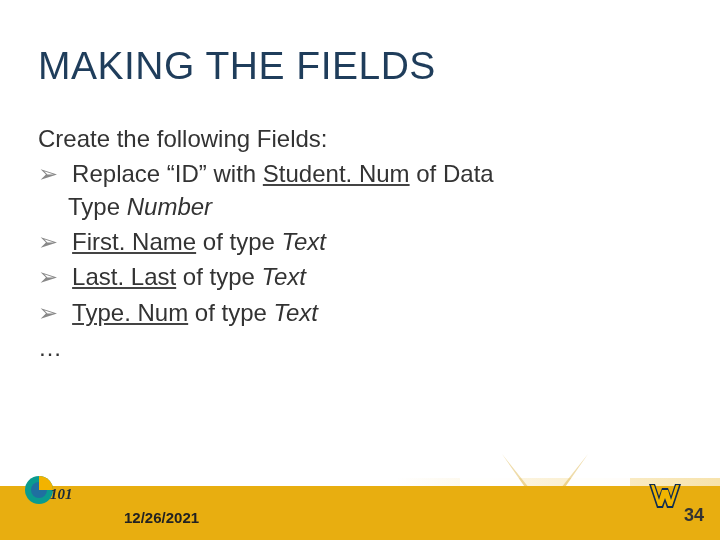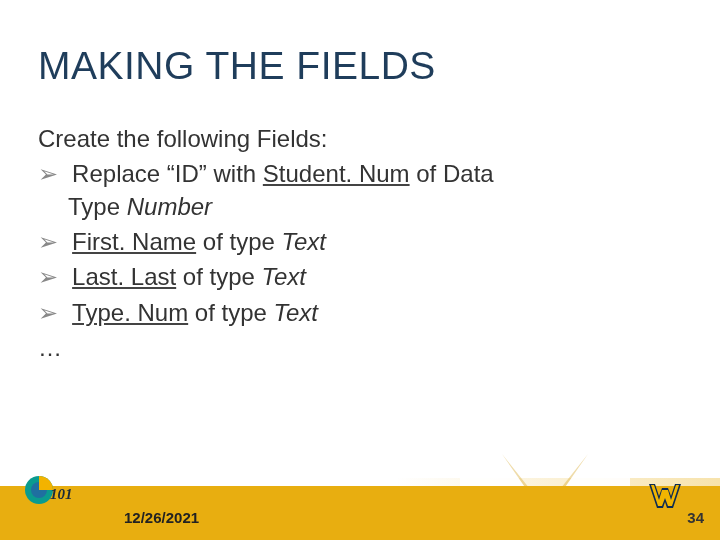--- a/index.html
+++ b/index.html
@@ -13,21 +13,21 @@
   .bullet-text { flex: 1; margin-left: 8px; }
   .continuation { padding-left: 30px; margin-top: -2px; margin-bottom: 2px; }
   .under { text-decoration: underline; text-decoration-color: #444; }
   .ital { font-style: italic; }
   .ellipsis { margin-top: 2px; }
   .footer { position: absolute; left: 0; right: 0; bottom: 0; height: 74px; font-weight: bold; }
   .gold-bar { position: absolute; left: 0; right: 0; bottom: 0; height: 54px; background: #e8ae10; }
   .gold-accent { position: absolute; left: 0; bottom: 54px; width: 100%; height: 8px; background: linear-gradient(to right, rgba(232,174,16,0) 0%, rgba(232,174,16,0) 55%, rgba(232,174,16,0.35) 100%); }
   .chevron { position: absolute; right: 90px; bottom: 0; width: 170px; height: 86px; pointer-events: none; }
   .date { position: absolute; left: 124px; bottom: 14px; font-size: 15px; color: #222; }
-  .page { position: absolute; right: 16px; bottom: 14px; font-size: 15px; color: #333; }
+  .page { position: absolute; right: 16px; bottom: 14px; font-size: 18px; color: #333; }
   .logo-101 { position: absolute; left: 24px; bottom: 32px; width: 52px; height: 36px; }
   .logo-wv { position: absolute; right: 38px; bottom: 30px; width: 34px; height: 28px; }
 </style>
 </head>
 <body>
 
 <div class="slide">
   <div class="title">MAKING THE FIELDS</div>
 
   <div class="body">

